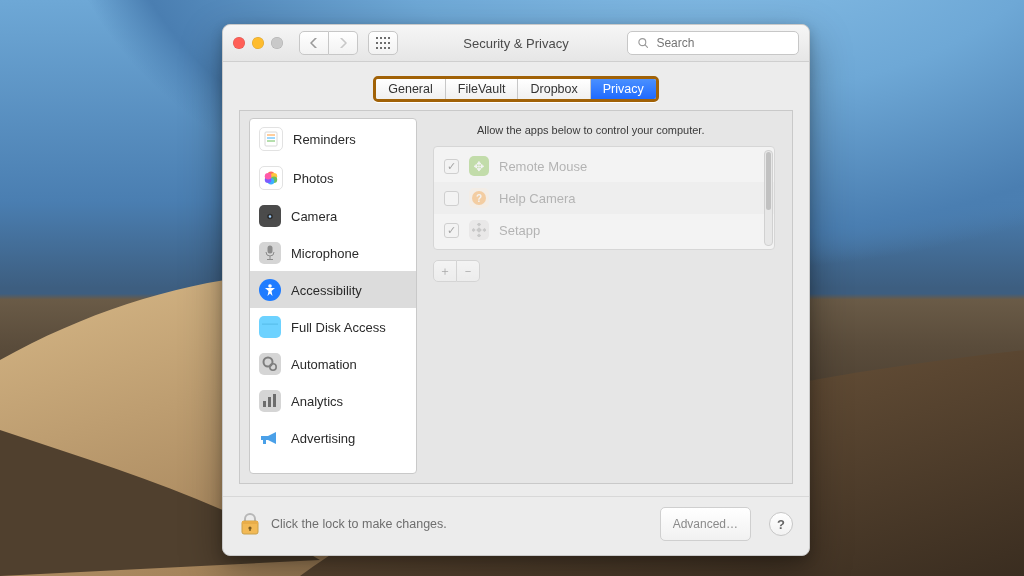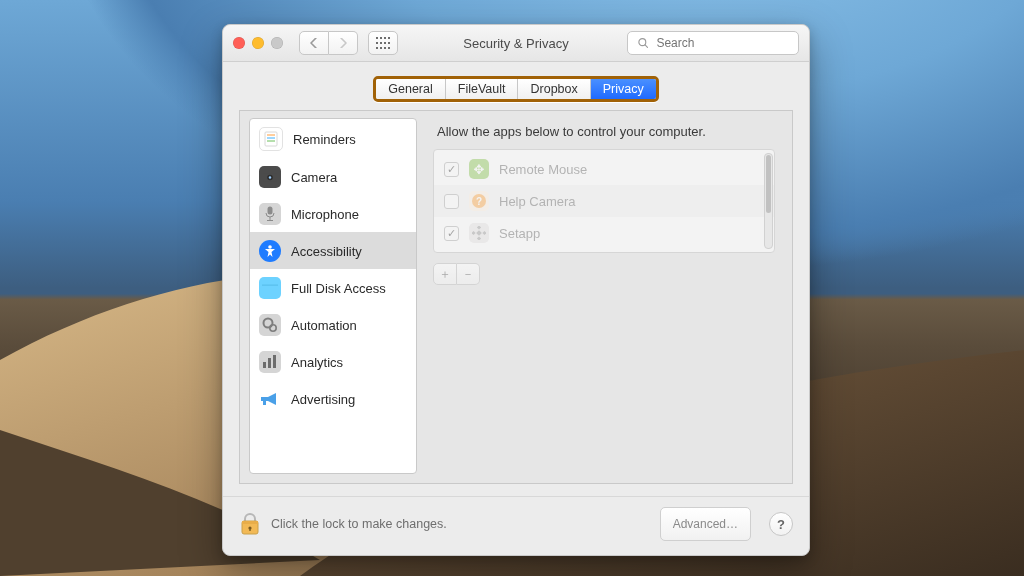--- a/index.html
+++ b/index.html
@@ -72,21 +72,21 @@
   .ib-camera { background:#4b4b4b; color:#ddd; }
   .ib-mic { background:#d5d5d5; color:#666; }
   .ib-access { background:#1f7cff; color:#fff; border-radius:50%; }
   .ib-fulldisk { background:#6dd2ff; }
   .ib-automation { background:#d5d5d5; color:#666; }
   .ib-analytics { background:#d5d5d5; color:#666; }
   .ib-advert { background:transparent; }
 
   
   .detail { flex:1; display:flex; flex-direction:column; gap:10px; padding:6px 8px 0 6px; }
-  .detail .lead { color:#3a3a3a; font-size:13px; padding:0 4px; }
+  .detail .lead { color:#3a3a3a; font-size:11px; padding:0 4px;margin-left:40px; }
   .apps-wrap { position:relative; }
   .apps {
     background:#fff; border:1px solid #c9c9c9; border-radius:4px; padding:3px 0; opacity:.55;
   }
   .app-row { display:flex; align-items:center; gap:10px; padding:6px 10px; color:#8b8b8b; }
   .app-row:nth-child(even) { background:#f6f6f6; }
   .chk { width:13px; height:13px; border:1px solid #bdbdbd; border-radius:3px; background:#fff; display:flex; align-items:center; justify-content:center; color:#6e6e6e; font-size:11px; }
   .chk.checked::before { content:"✓"; }
   .app-icon { width:20px; height:20px; border-radius:5px; display:flex; align-items:center; justify-content:center; }
   .ai-remote { background:#a6d47a; color:#fff; font-size:13px; }
@@ -213,20 +213,35 @@
           <div class="side-item">
             <span class="icon-box ib-reminders">
               <svg width="14" height="16" viewBox="0 0 14 16">
                   <rect x="1" y="1" width="12" height="14" rx="1" fill="#fff" stroke="#d8d8d8"></rect>
                   <line x1="3" y1="4" x2="11" y2="4" stroke="#ff9c3a"></line>
                   <line x1="3" y1="7" x2="11" y2="7" stroke="#3bb0ff"></line>
                   <line x1="3" y1="10" x2="11" y2="10" stroke="#6cc05a"></line>
                 </svg>
             </span>
             <span>Reminders</span>
+          </div>
+          <div class="side-item">
+            <span class="icon-box ib-photos">
+              <svg width="16" height="16" viewBox="0 0 16 16">
+                  <g transform="translate(8 8)">
+                <circle r="3.3" cx="0" cy="-3.3" fill="#ff6e5a"></circle>
+                    <circle r="3.3" cx="2.9" cy="-1.7" fill="#ffc53d"></circle>
+                    <circle r="3.3" cx="2.9" cy="1.7" fill="#6cc05a"></circle>
+                    <circle r="3.3" cx="0" cy="3.3" fill="#3bb0ff"></circle>
+                    <circle r="3.3" cx="-2.9" cy="1.7" fill="#7a5cff"></circle>
+                    <circle r="3.3" cx="-2.9" cy="-1.7" fill="#ff5aa8"></circle>
+              </g>
+                </svg>
+            </span>
+            <span>Photos</span>
           </div>
           <div class="side-item">
             <span class="icon-box ib-camera">
               <svg width="14" height="10" viewBox="0 0 14 10">
                   <rect x="0" y="1.5" width="14" height="8" rx="1.5" fill="#4b4b4b"></rect>
                   <circle cx="7" cy="5.5" r="2.8" fill="#2e2e2e"></circle>
                   <circle cx="7" cy="5.5" r="1.2" fill="#9fd0ff"></circle>
                 </svg>
             </span>
             <span>Camera</span>

